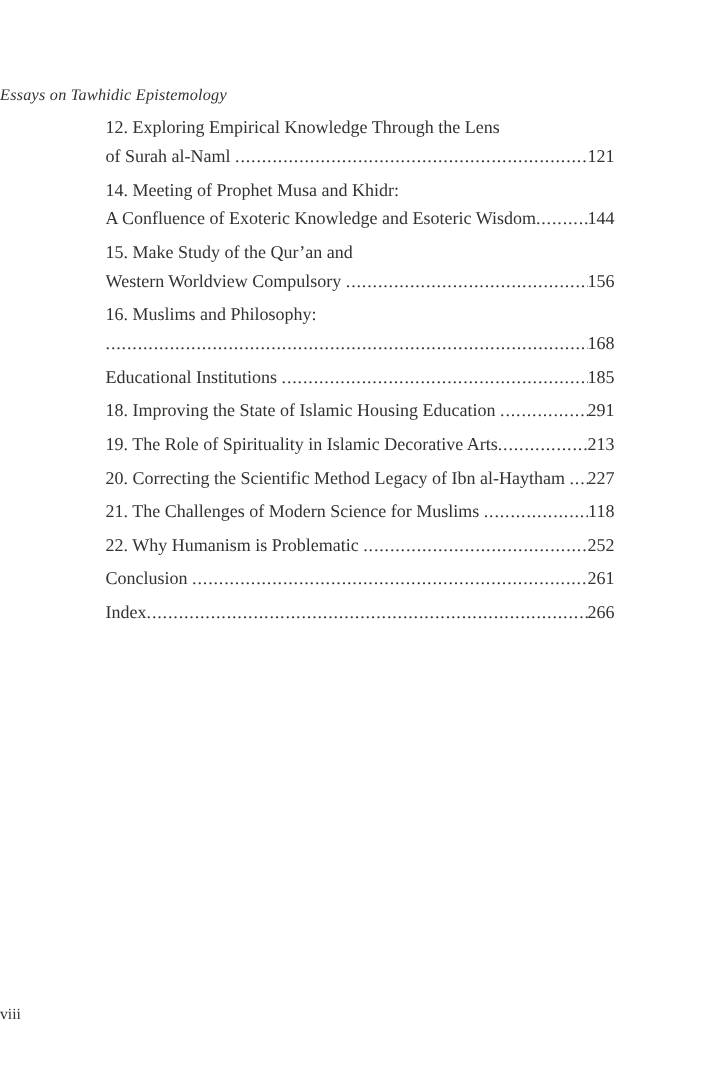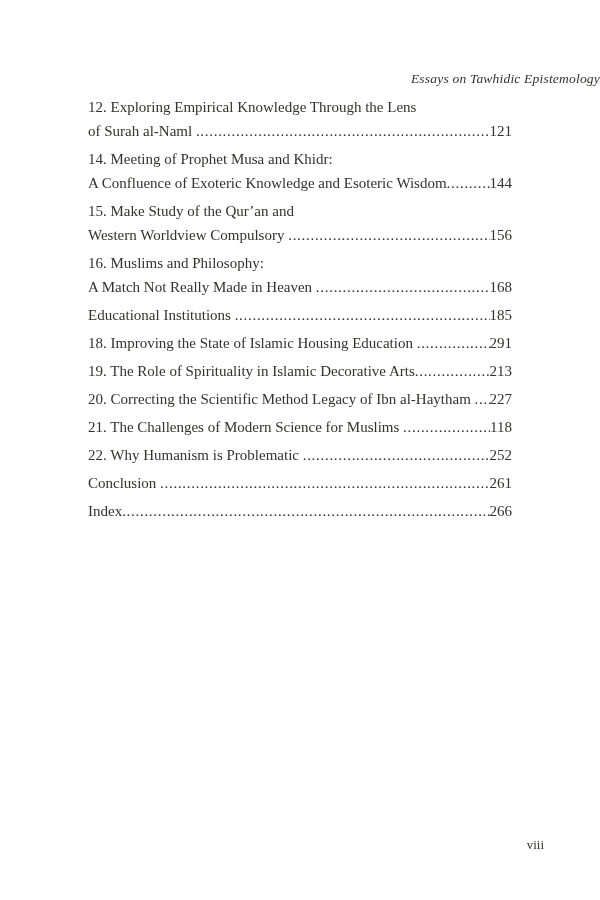--- a/index.html
+++ b/index.html
@@ -14,21 +14,21 @@
   .page {
     position: absolute;
     inset: 0;
     background: #ffffff;
   }
   .running-header {
     position: absolute;
     top: 70px;
     left: 0;
     width: 600px;
-    text-align: right;
+    text-align: left;
     font-style: italic;
     font-size: 13.5px;
     line-height: 18px;
     letter-spacing: 0.2px;
   }
   .toc {
     position: absolute;
     top: 95px;
     left: 88px;
     width: 424px;
@@ -59,21 +59,21 @@
   }
   .page-num {
     flex: 0 0 auto;
     white-space: pre;
   }
   .page-footer {
     position: absolute;
     top: 836px;
     left: 0;
     width: 544px;
-    text-align: right;
+    text-align: left;
     font-size: 13px;
     line-height: 17px;
   }
 </style>
 </head>
 <body>
 
 <div class="page">
 
   <div class="running-header">Essays on Tawhidic Epistemology</div>
@@ -112,21 +112,20 @@
         <span class="dots"></span>
         <span class="page-num">156</span>
       </div>
     </div>
 
     <div class="toc-entry">
       <div class="toc-line">
         <span class="toc-text">16. Muslims and Philosophy:</span>
       </div>
       <div class="toc-line">
-        <span class="toc-text">A Match Not Really Made in Heaven </span>
         <span class="dots"></span>
         <span class="page-num">168</span>
       </div>
     </div>
 
     <div class="toc-entry">
       <div class="toc-line">
         <span class="toc-text">Educational Institutions </span>
         <span class="dots"></span>
         <span class="page-num">185</span>

